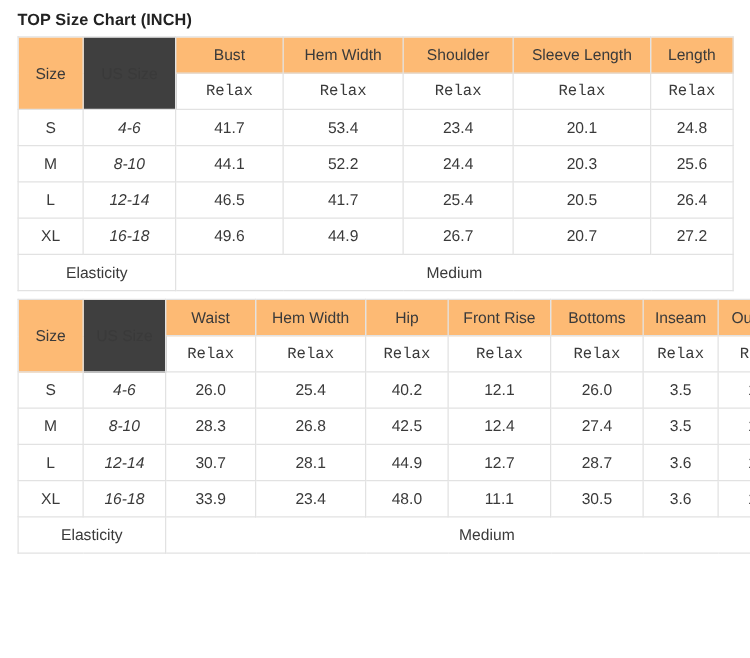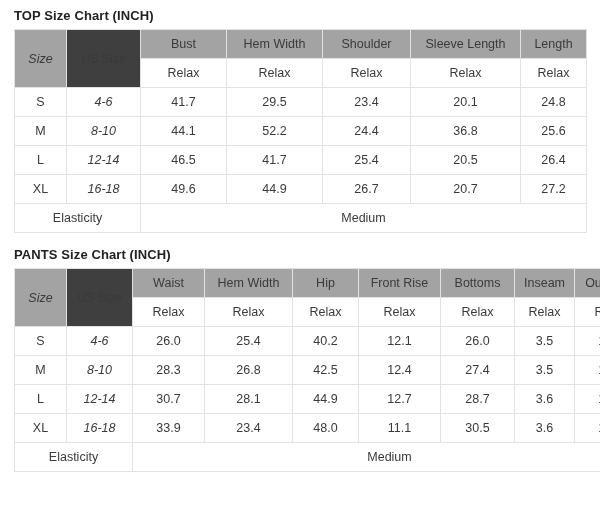--- a/index.html
+++ b/index.html
@@ -43,37 +43,37 @@
     font-weight: normal;
     font-size: 12.5px;
     color: #3a3a3a;
     padding: 0;
     height: 28px;
   }
   .hdr-plain {
     font-size: 12px;
     font-weight: bold;
     color: #333333;
-    background: #a3a3a3;
+    background: #fdba74;
   }
   .hdr-dark {
     background: #3f3f3f;
     color: #ffffff;
     font-weight: bold;
     font-size: 12px;
   }
   .hdr-size {
     font-size: 11.5px;
     font-weight: bold;
-    font-style: italic;
   }
   .relax-row td {
     font-size: 12.5px;
     color: #3a3a3a;
     height: 30px;
+    font-family: Liberation Mono, monospace;
   }
   .data-row td {
     height: 31px;
     font-size: 12.5px;
   }
   .size-cell {
     font-size: 12.5px;
     color: #3a3a3a;
   }
   .ussize-cell {
@@ -122,32 +122,32 @@
         <td>Relax</td>
         <td>Relax</td>
         <td>Relax</td>
         <td>Relax</td>
       </tr>
 
       <tr class="data-row">
         <td class="size-cell">S</td>
         <td class="ussize-cell">4-6</td>
         <td>41.7</td>
-        <td>29.5</td>
+        <td>53.4</td>
         <td>23.4</td>
         <td>20.1</td>
         <td>24.8</td>
       </tr>
       <tr class="data-row">
         <td class="size-cell">M</td>
         <td class="ussize-cell">8-10</td>
         <td>44.1</td>
         <td>52.2</td>
         <td>24.4</td>
-        <td>36.8</td>
+        <td>20.3</td>
         <td>25.6</td>
       </tr>
       <tr class="data-row">
         <td class="size-cell">L</td>
         <td class="ussize-cell">12-14</td>
         <td>46.5</td>
         <td>41.7</td>
         <td>25.4</td>
         <td>20.5</td>
         <td>26.4</td>
@@ -164,21 +164,20 @@
 
       <tr class="elasticity-row">
         <td colspan="2">Elasticity</td>
         <td colspan="5">Medium</td>
       </tr>
     </tbody>
   </table>
 
   <div class="spacer"></div>
 
-  <div class="chart-title">PANTS Size Chart (INCH)</div>
 
   <table class="size-table">
     <colgroup>
       <col style="width:52px">
       <col style="width:66px">
       <col style="width:72px">
       <col style="width:88px">
       <col style="width:66px">
       <col style="width:82px">
       <col style="width:74px">

